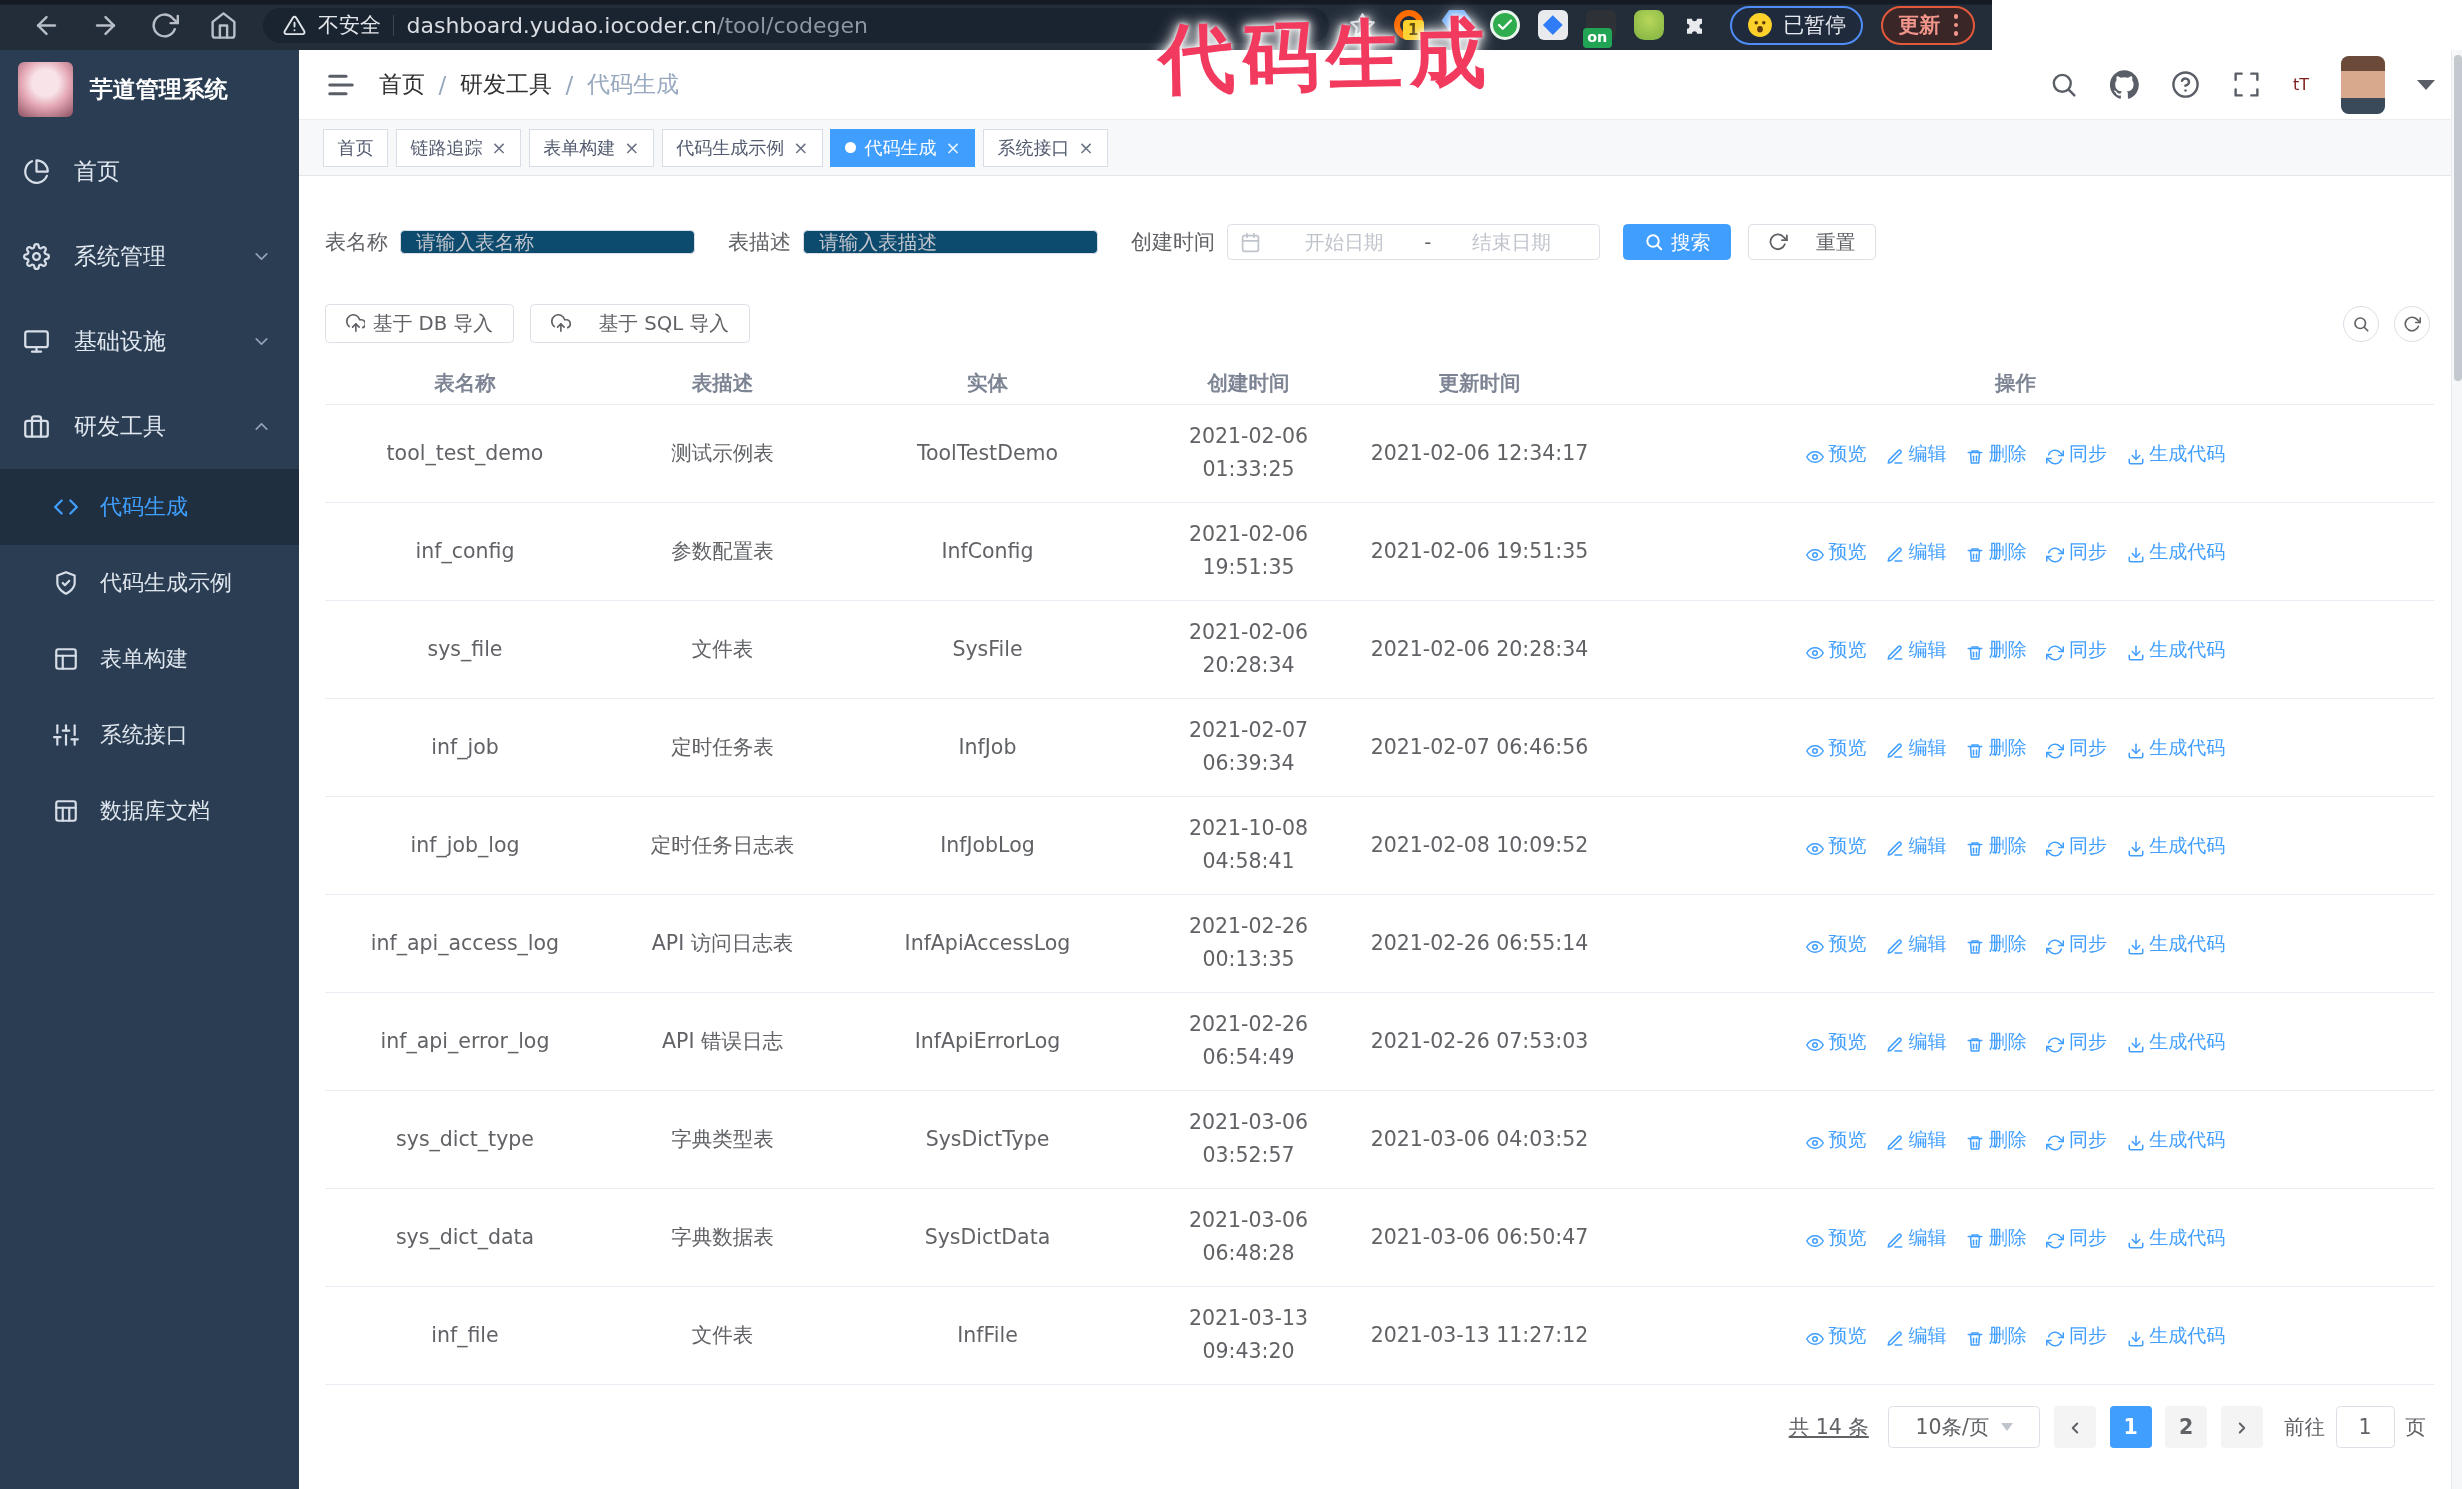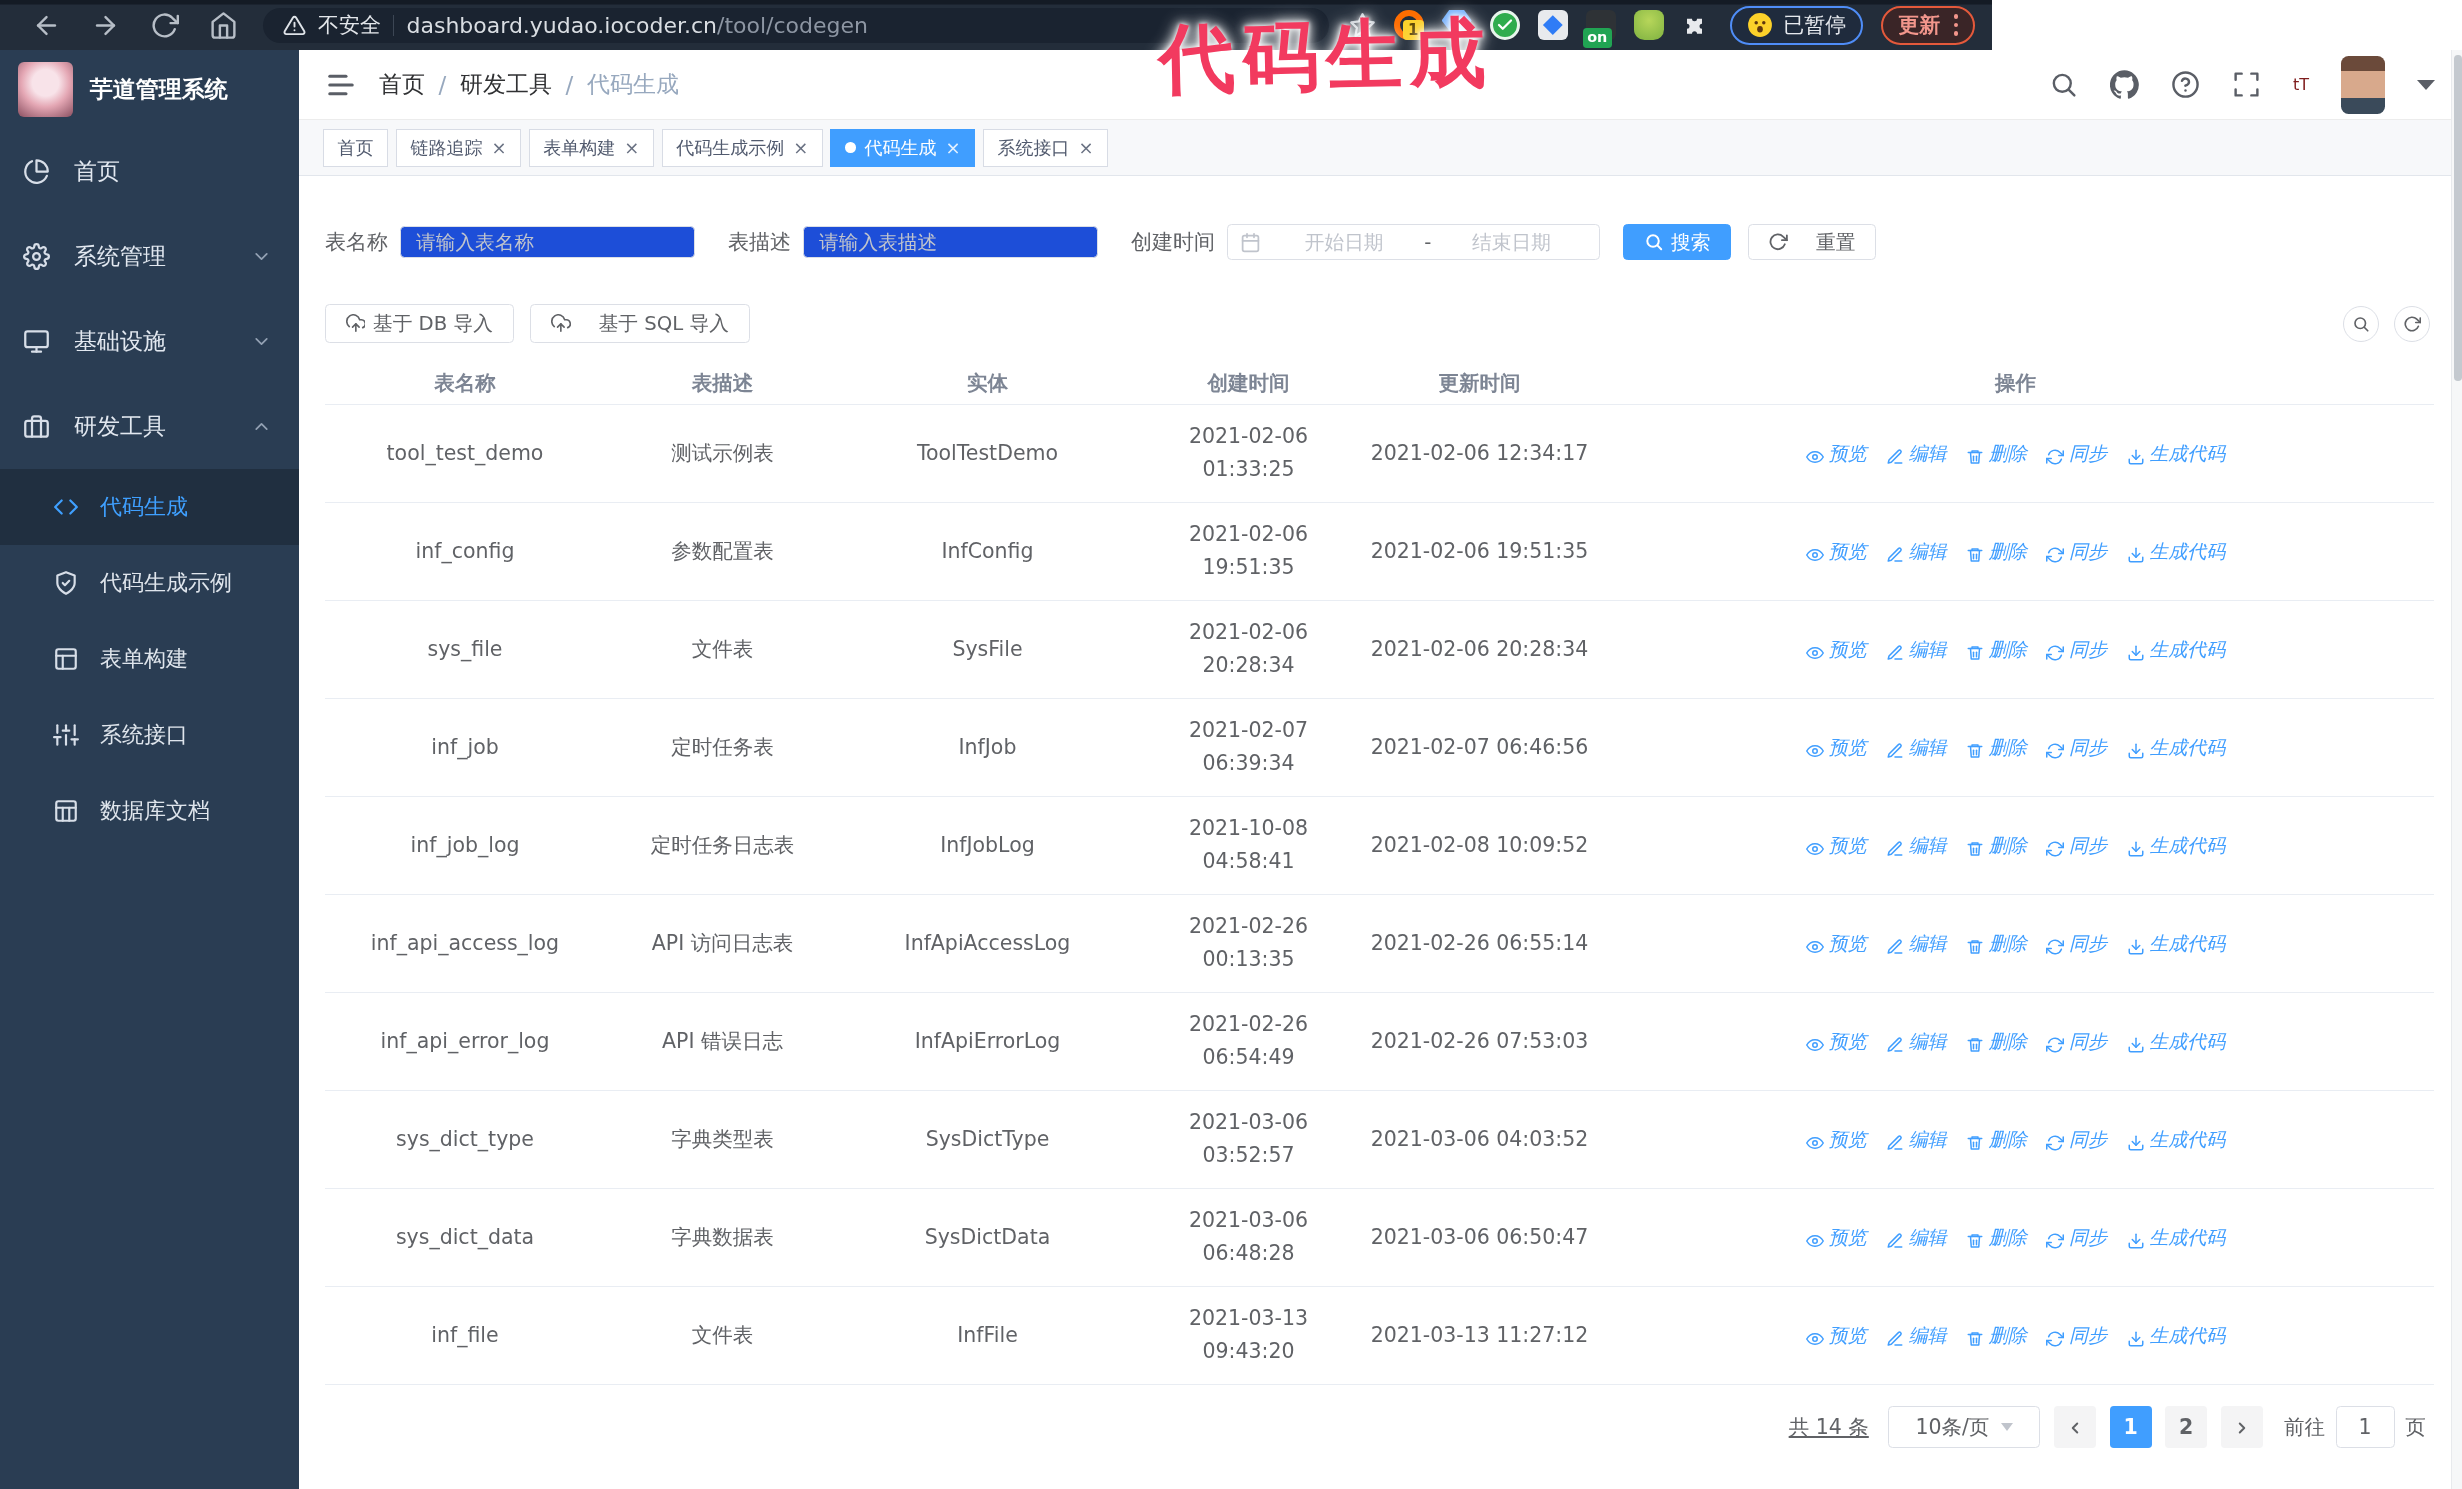--- a/index.html
+++ b/index.html
@@ -103,22 +103,22 @@
   .tag { height:38px; display:flex; align-items:center; gap:9px; padding:0 13.6px;
     background:#fff; border:0.8px solid #d8dce5; font-size:18px; color:#515a6e; cursor:pointer; white-space:nowrap; }
   .tag.active { background:#409eff; border-color:#409eff; color:#fff; }
   .tag .dot { width:10.6px; height:10.6px; border-radius:50%; background:#fff; }
   .tag .x { font-size:18px; line-height:18px; opacity:.85; }
 
   
   .content { padding:48px 16.7px 0 26px; }
   .filter-row { display:flex; align-items:center; }
   .f-label { font-size:21px; color:#606266; margin-right:12px; white-space:nowrap; }
-  .f-input { width:295px; height:32px; border:0.8px solid #dcdfe6; border-radius:4.5px;
-    background:#1d4ed8; display:flex; align-items:center; padding:0 15px;
+  .f-input { width:295px; height:24px; border:0.8px solid #dcdfe6; border-radius:4.5px;
+    background:#0c4a6e; display:flex; align-items:center; padding:0 15px;
     font-size:19.7px; color:#c0c4cc; margin-right:33px; }
   .f-range { width:373px; height:36px; border:0.8px solid #dcdfe6; border-radius:4.5px;
     display:flex; align-items:center; padding:0 12px; font-size:19.7px; color:#c0c4cc; margin-right:23px; }
   .f-range .icon { width:21px; height:21px; color:#c0c4cc; margin-right:7.6px; }
   .f-range .icon svg{ width:100%; height:100%; }
   .f-range .half { flex:1; text-align:center; }
   .f-range .sep { color:#606266; padding:0 4.5px; }
   .btn { height:36px; border-radius:4.5px; display:inline-flex; align-items:center;
     justify-content:center; gap:7.6px; font-size:19.7px; padding:0 19.7px; cursor:pointer;
     border:0.8px solid #dcdfe6; background:#fff; color:#606266; white-space:nowrap; }
@@ -134,21 +134,21 @@
     background:#fff; display:flex; align-items:center; justify-content:center; color:#606266; cursor:pointer; }
   .circle-btn .icon { width:18px; height:18px; }
   .circle-btn .icon svg { width:100%; height:100%; }
 
   
   .table { margin-top:19.7px; width:2109px; font-size:20.5px; color:#606266; }
   .thead,.trow { display:grid; grid-template-columns:280px 235px 295px 227px 235px 1fr; align-items:center; }
   .thead { height:42px; border-bottom:1.5px solid #e9edf3; color:#7d8594; font-weight:600; }
   .th,.td { text-align:center; padding:0 7.6px; line-height:1.6; }
   .trow { min-height:98px; border-bottom:1.5px solid #e9edf3; }
-  .actions { display:flex; justify-content:center; align-items:center; gap:19.7px; white-space:nowrap;font-style:italic; }
+  .actions { display:flex; justify-content:center; align-items:center; gap:19.7px; white-space:nowrap; }
   .action { color:#409eff; font-size:19px; display:inline-flex; align-items:center; gap:4.5px;
     cursor:pointer; text-decoration:none; }
   .action .icon { width:18px; height:18px; }
   .action .icon svg { width:100%; height:100%; }
 
   
   .pagination { margin-top:21px; display:flex; align-items:center; justify-content:flex-end;
     gap:13.6px; font-size:20.5px; color:#606266; padding-right:19.7px; }
   .pg-total { margin-right:6px;text-decoration:underline; }
   .pg-size { width:152px; height:42px; border:0.8px solid #dcdfe6; border-radius:4.5px;

